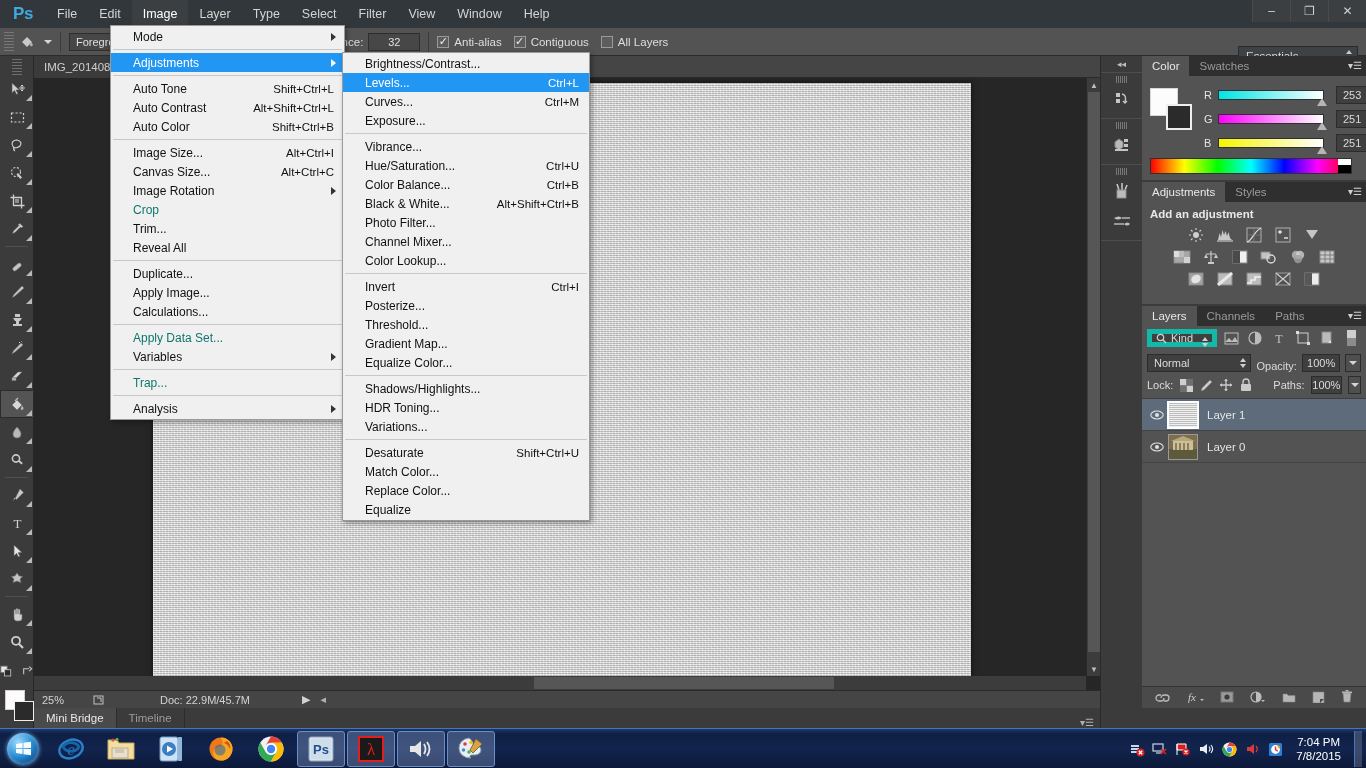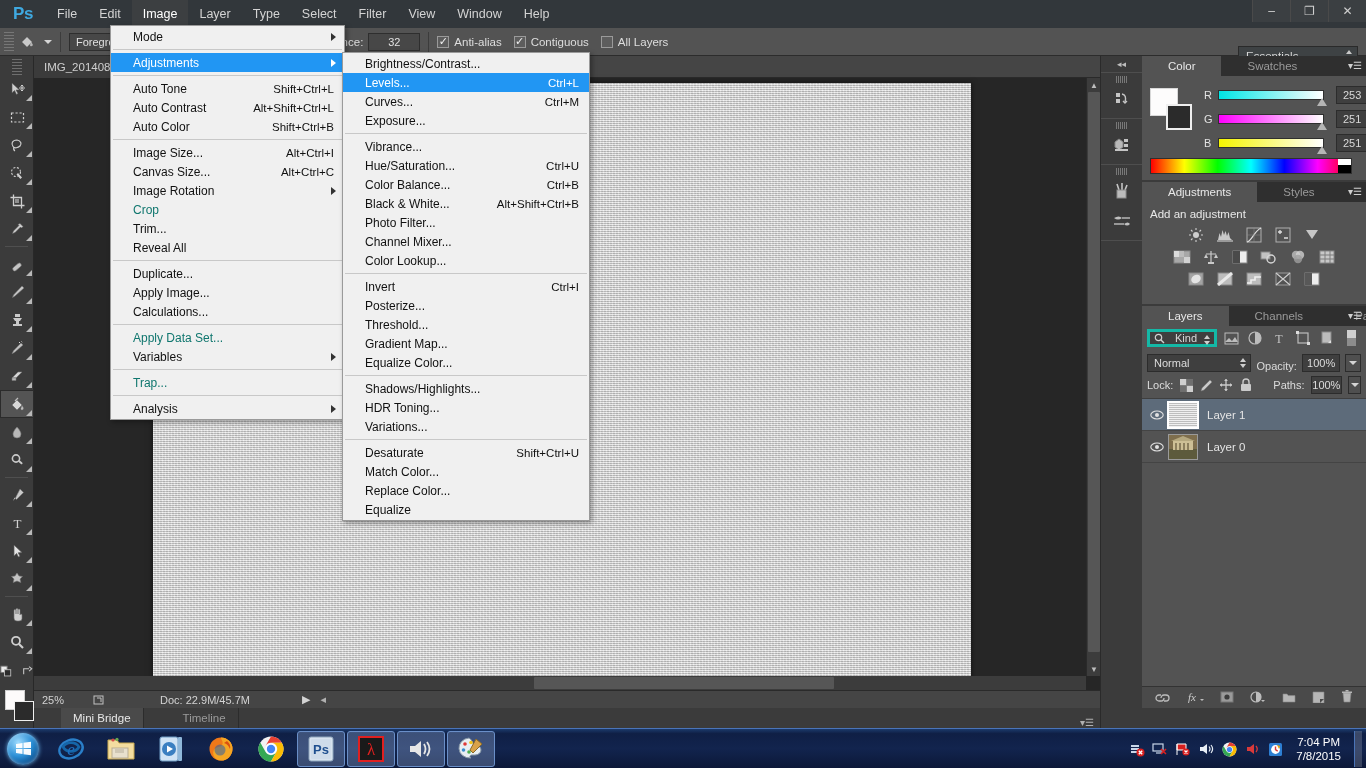--- a/index.html
+++ b/index.html
@@ -148,42 +148,42 @@
   .sb-doc { flex:0 0 auto; width:186px; text-align:center; }
   .sb-tri { margin-left:4px; }
 
   
   .bottom-tabs {
     position:absolute; left:34px; top:708px; width:1066px; height:20px;
     background:#3b3b3b; display:flex; align-items:flex-end;
   }
   .bt {
     height:20px; padding:0 12px; display:flex;align-items:center;
-    font-size:11.5px; color:#9b9b9b; border-right:1px solid #2c2c2c;margin-left:27px;
+    font-size:11.5px; color:#9b9b9b; border-right:1px solid #2c2c2c;
   }
   .bt.active { background:#4a4a4a; color:#e8e8e8; }
 
   
   .rail {
     position:absolute; left:1100px; top:56px; width:42px; height:672px;
     background:#3b3b3b; border-left:1px solid #2a2a2a;
   }
   .rail-top { height:16px; display:flex;align-items:center;justify-content:center;color:#bdbdbd;font-size:9px; }
   .rail-grp { border-top:1px solid #4e4e4e; padding-bottom:4px; }
   .rail-grip { width:12px;height:7px;margin:3px auto 1px;
     background:repeating-linear-gradient(to right,#787878 0 1px,transparent 1px 2px); }
   .rail-ic { height:30px; display:flex;align-items:center;justify-content:center;color:#c4c4c4; }
 
   
   .panels {
     position:absolute; left:1142px; top:56px; width:224px; height:672px;
     background:#3b3b3b;
   }
   .panel-tabbar { display:flex; height:20px; background:#2f2f2f; position:relative; }
-  .ptab { padding:0 26px; display:flex;align-items:center;font-size:11.5px;color:#9a9a9a; }
+  .ptab { padding:0 10px; display:flex;align-items:center;font-size:11.5px;color:#9a9a9a; }
   .ptab.active { background:#535353; color:#e8e8e8; }
   .pmenu { position:absolute;right:4px;top:4px;display:flex;align-items:center;gap:2px;color:#cfcfcf;font-size:10px;}
   .pbody { background:#535353; }
 
   
   .color-body { height:104px; position:relative; }
   .cp-swatches { position:absolute;left:8px;top:12px;width:44px;height:40px; }
   .cp-fg { position:absolute;left:0;top:0;width:28px;height:28px;background:#fdfcfc;border:1px solid #d8d8d8; }
   .cp-bg { position:absolute;left:16px;top:16px;width:26px;height:26px;background:#2b2b2b;border:2px solid #efefef; }
   .ch-row { position:absolute; left:62px; display:flex; align-items:center; height:18px; }
@@ -194,29 +194,29 @@
   .ch-val { margin-left:12px; width:46px;height:18px;background:#3f3f3f;border:1px solid #2c2c2c;
     color:#d9d9d9;font-size:11px;display:flex;align-items:center;padding-left:6px; }
   .spectrum { position:absolute; left:8px; bottom:6px; width:202px; height:16px;
     background: linear-gradient(to right,#ff0000,#ffff00,#00ff00,#00ffff,#0000ff,#ff00ff,#ff0000);
     border:1px solid #2f2f2f; }
   .spectrum .w { position:absolute;right:0;top:0;width:13px;height:8px;background:#fff; }
   .spectrum .b { position:absolute;right:0;bottom:0;width:13px;height:8px;background:#000; }
 
   
   .adj-body { height:102px; padding:6px 8px; }
-  .adj-title { color:#e8e8e8; font-size:11.5px; font-weight:normal; margin-bottom:6px; }
+  .adj-title { color:#e8e8e8; font-size:11.5px; font-weight:bold; margin-bottom:6px; }
   .adj-grid { display:flex; flex-direction:column; gap:4px; }
   .adj-row { display:flex; justify-content:center; gap:9px; }
   .adj-btn { width:20px;height:18px;display:flex;align-items:center;justify-content:center;color:#cfcfcf; }
 
   
   .lay-filter { display:flex; align-items:center; height:24px; padding:3px 5px; gap:4px; background:#535353; }
-  .kind-sel { width:70px;height:18px;background:#3f3f3f;border:3px solid #14b8a6;
-    display:flex;align-items:center;gap:10px;padding:0 4px;color:#d8d8d8;font-size:11px;position:relative; }
+  .kind-sel { width:70px;height:18px;background:#3f3f3f;border:5px solid #14b8a6;
+    display:flex;align-items:center;gap:4px;padding:0 4px;color:#d8d8d8;font-size:11px;position:relative; }
   .lay-ficon { width:20px;height:18px;display:flex;align-items:center;justify-content:center;color:#c3c3c3;}
   .lay-row2 { display:flex; align-items:flex-end; height:24px; padding:2px 5px; gap:5px; }
   .blend-sel { width:108px;height:18px;background:#3f3f3f;border:1px solid #2c2c2c;
     display:flex;align-items:center;padding-left:6px;color:#dcdcdc;font-size:11px;position:relative; }
   .mini-spin { position:absolute;right:4px;top:3px;display:flex;flex-direction:column;gap:2px;}
   .mini-spin i { width:0;height:0;border-left:3px solid transparent;border-right:3px solid transparent;}
   .mini-spin i.up{border-bottom:4px solid #cfcfcf;} .mini-spin i.dn{border-top:4px solid #cfcfcf;}
   .lbl { color:#dcdcdc;font-size:11px; }
   .num-box { width:40px;height:18px;background:#3f3f3f;border:1px solid #2c2c2c;color:#dcdcdc;
     font-size:11px;display:flex;align-items:center;justify-content:center; }

